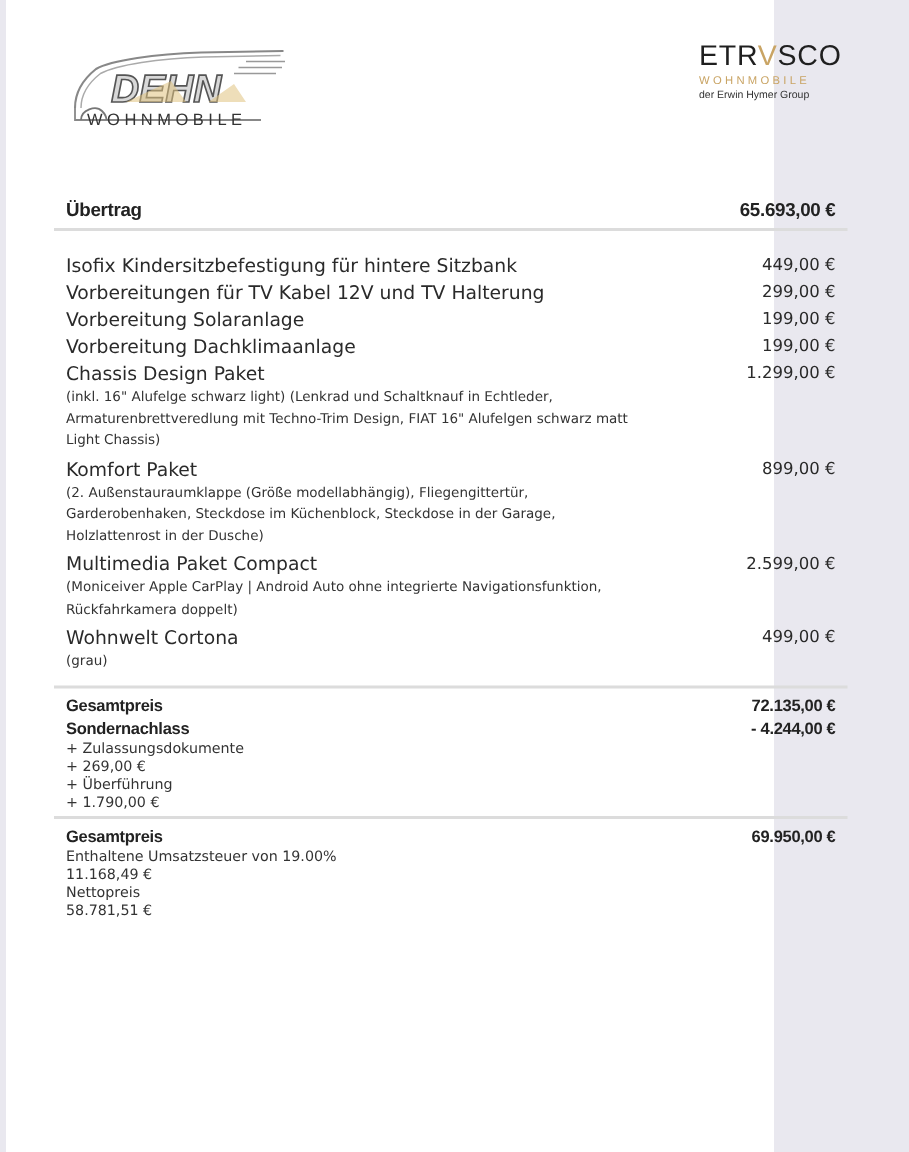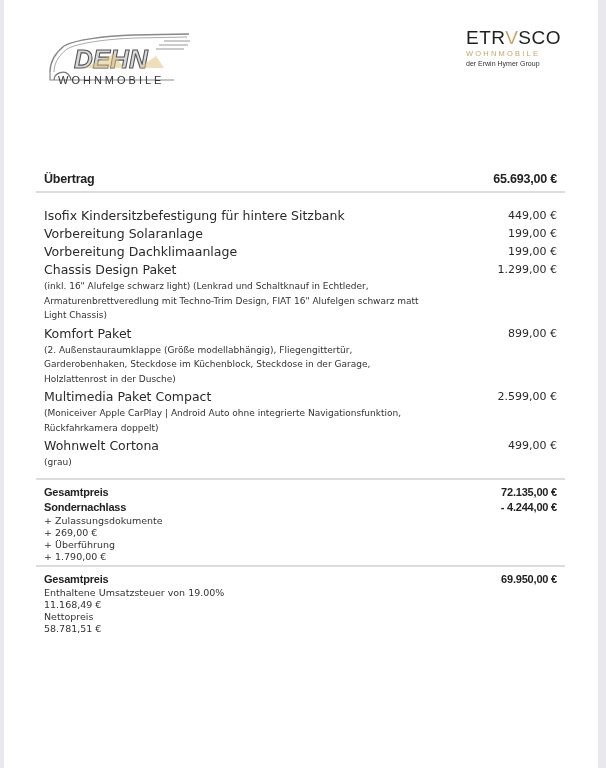--- a/index.html
+++ b/index.html
@@ -4,21 +4,21 @@
 <style>
   html, body { margin: 0; padding: 0; }
   body {
     width: 606px; height: 768px; overflow: hidden;
     background: #e9e8ef;
     font-family: "DejaVu Sans", sans-serif;
     color: #222;
     position: relative;
   }
   .page {
-    position: absolute; left: 4px; top: 0; width: 594px; height: 768px;
+    position: absolute; left: 4px; top: 0; width: 512px; height: 768px;
     background: #ffffff;
   }
   .side-code {
     position: absolute; left: 0; top: 300px; width: 20px; height: 150px;
   }
   .side-code span {
     position: absolute; left: 50%; top: 50%;
     transform: translate(-50%,-50%) rotate(-90deg);
     white-space: nowrap; font-size: 8.5px; color: #8a8a8a;
     font-family: "Liberation Sans", sans-serif;
@@ -69,32 +69,38 @@
     </svg>
     <div style="position:absolute;left:14px;top:46px;font-family:'Liberation Sans',sans-serif;font-size:11px;letter-spacing:3px;color:#333;">WOHNMOBILE</div>
   </div>
 
   <div class="logo-etrusco">
     <div class="etr-name"><span>ETR</span><span class="v">V</span><span>SCO</span></div>
     <div class="etr-sub">WOHNMOBILE</div>
     <div class="etr-group">der Erwin Hymer Group</div>
   </div>
 
-  <div class="doc" style="left:40px;margin-top:39px;">
+  <div class="doc" style="left:40px;">
     <div class="row hdr bold">
       <span>Übertrag</span>
       <span>65.693,00 €</span>
     </div>
     <div class="rule"></div>
 
     <div class="items">
       <div class="item">
         <div class="row">
             <span class="name">Isofix Kindersitzbefestigung für hintere Sitzbank</span>
             <span class="price">449,00 €</span>
+          </div>
+      </div>
+      <div class="item">
+        <div class="row">
+            <span class="name">Vorbereitungen für TV Kabel 12V und TV Halterung</span>
+            <span class="price">299,00 €</span>
           </div>
       </div>
       <div class="item">
         <div class="row">
             <span class="name">Vorbereitung Solaranlage</span>
             <span class="price">199,00 €</span>
           </div>
       </div>
       <div class="item">
         <div class="row">

